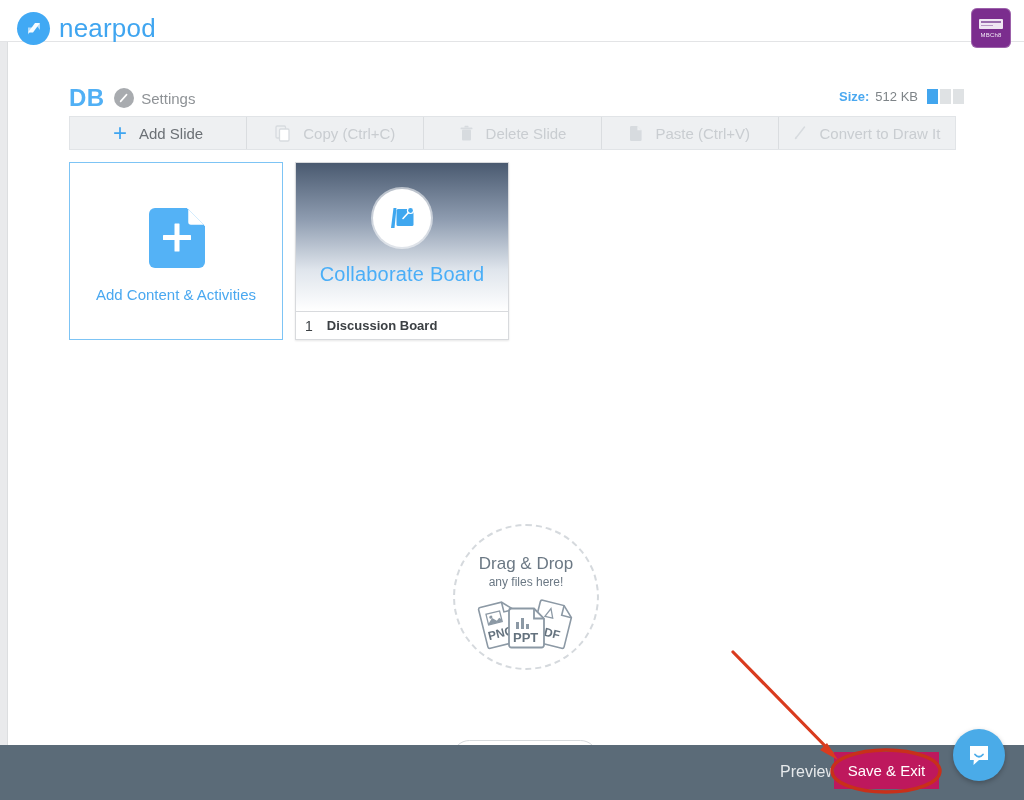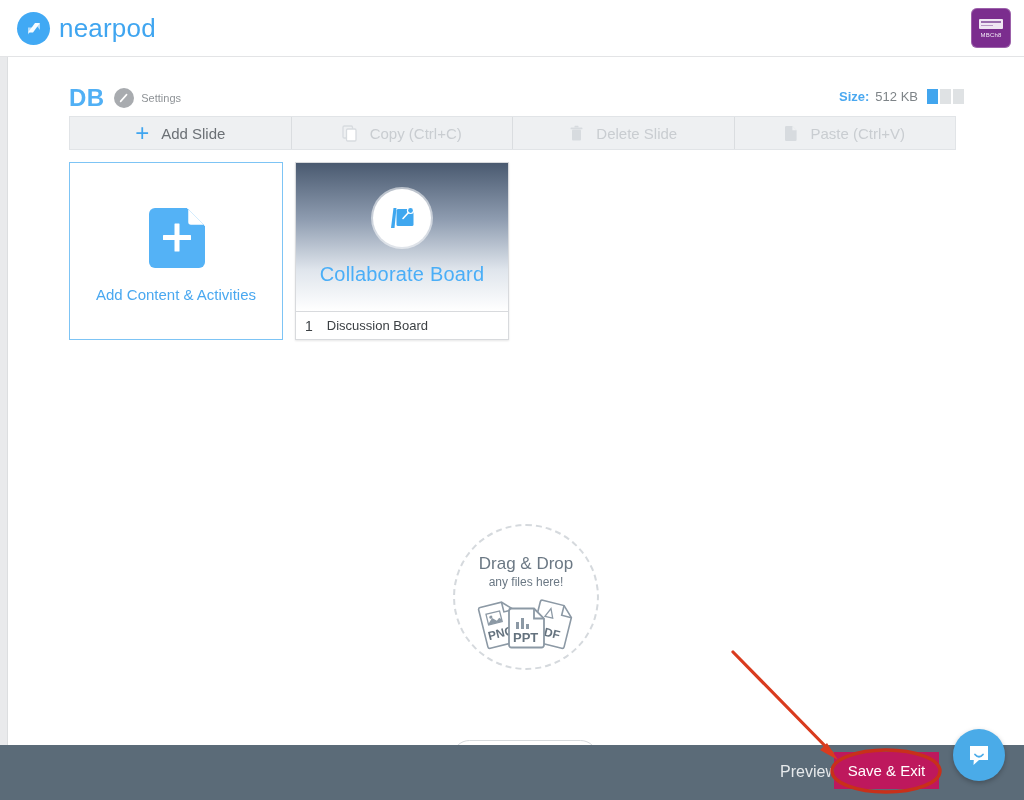--- a/index.html
+++ b/index.html
@@ -26,21 +26,21 @@
   .edge-strip-bottom {
     position: absolute; left: 0; top: 745px;
     width: 8px; height: 55px;
     background: #5b6b78;
     border-right: 1px solid #52616d;
   }
 
   
   .header {
     position: absolute; left: 0; top: 0;
-    width: 1024px; height: 57px;
+    width: 1024px; height: 42px;
     background: #ffffff;
     border-bottom: 1px solid #e3e4e6;
     z-index: 5;
   }
   .brand {
     position: absolute; left: 17px; top: 12px;
     display: flex; align-items: center; gap: 9px;
   }
   .brand-mark {
     width: 33px; height: 33px; border-radius: 50%;
@@ -102,21 +102,21 @@
   }
   .settings-link {
     display: flex; align-items: center; gap: 7px;
   }
   .settings-icon {
     width: 20px; height: 20px; border-radius: 50%;
     background: #a8abaf;
     display: flex; align-items: center; justify-content: center;
   }
   .settings-text {
-    font-size: 11px; color: #8e9296;
+    font-size: 15px; color: #8e9296;
   }
 
   
   .size-block {
     position: absolute; right: 60px; top: 31px;
     display: flex; align-items: flex-start; gap: 6px;
   }
   .size-label { font-size: 13px; font-weight: bold; color: #4aa8f0; }
   .size-value { font-size: 13px; color: #7e8488; }
   .size-bars { display: flex; gap: 2px; margin-left: 3px; }
@@ -188,21 +188,21 @@
     margin-top: 12px;
   }
   .slide-foot {
     height: 28px;
     border-top: 1px solid #d8dadd;
     display: flex; align-items: center;
     padding-left: 9px; gap: 14px;
     background: #ffffff;
   }
   .slide-num { font-size: 14px; color: #3c4044; }
-  .slide-name { font-size: 13px; color: #3c4044; }
+  .slide-name { font-size: 13px; color: #3c4044; font-weight: bold; }
 
   
   .dropzone {
     position: absolute; left: 444px; top: 466px;
     width: 146px; height: 146px;
     border: 2px dashed #d5d9dd;
     border-radius: 50%;
     display: flex; flex-direction: column;
     align-items: center; justify-content: center;
   }
@@ -338,20 +338,29 @@
       <div class="tool">
         <span class="tool-icon">
           <svg width="14" height="17" viewBox="0 0 14 17">
             <path d="M1 2.2 A1.2 1.2 0 0 1 2.2 1 H8.4 L12.6 5.2 V14.8 A1.2 1.2 0 0 1 11.4 16 H2.2 A1.2 1.2 0 0 1 1 14.8 Z" fill="#d7dbdf"></path>
             <path d="M8.4 1 V5.2 H12.6" fill="#eef0f2"></path>
           </svg>
         </span>
         <span>Paste (Ctrl+V)</span>
       </div>
 
+      <div class="tool">
+        <span class="tool-icon">
+          <svg width="14" height="16" viewBox="0 0 14 16">
+            <path d="M2.5 13.5 L11.5 2" stroke="#d7dbdf" stroke-width="1.5" stroke-linecap="round" fill="none"></path>
+            <path d="M2.2 13.8 L4.4 13.2 L2.8 11.6 Z" fill="#d7dbdf"></path>
+          </svg>
+        </span>
+        <span>Convert to Draw It</span>
+      </div>
 
     </div>
 
     <div class="slides">
 
       <div class="add-card">
         <span class="add-card-icon">
           <svg width="78" height="78" viewBox="0 0 78 78">
             <path d="M12 14 A6 6 0 0 1 18 8 H50 L68 26 V62 A6 6 0 0 1 62 68 H18 A6 6 0 0 1 12 62 Z" fill="#54b2f6"></path>
             <path d="M50 8 L50 22 A4 4 0 0 0 54 26 L68 26 Z" fill="#ffffff"></path>

